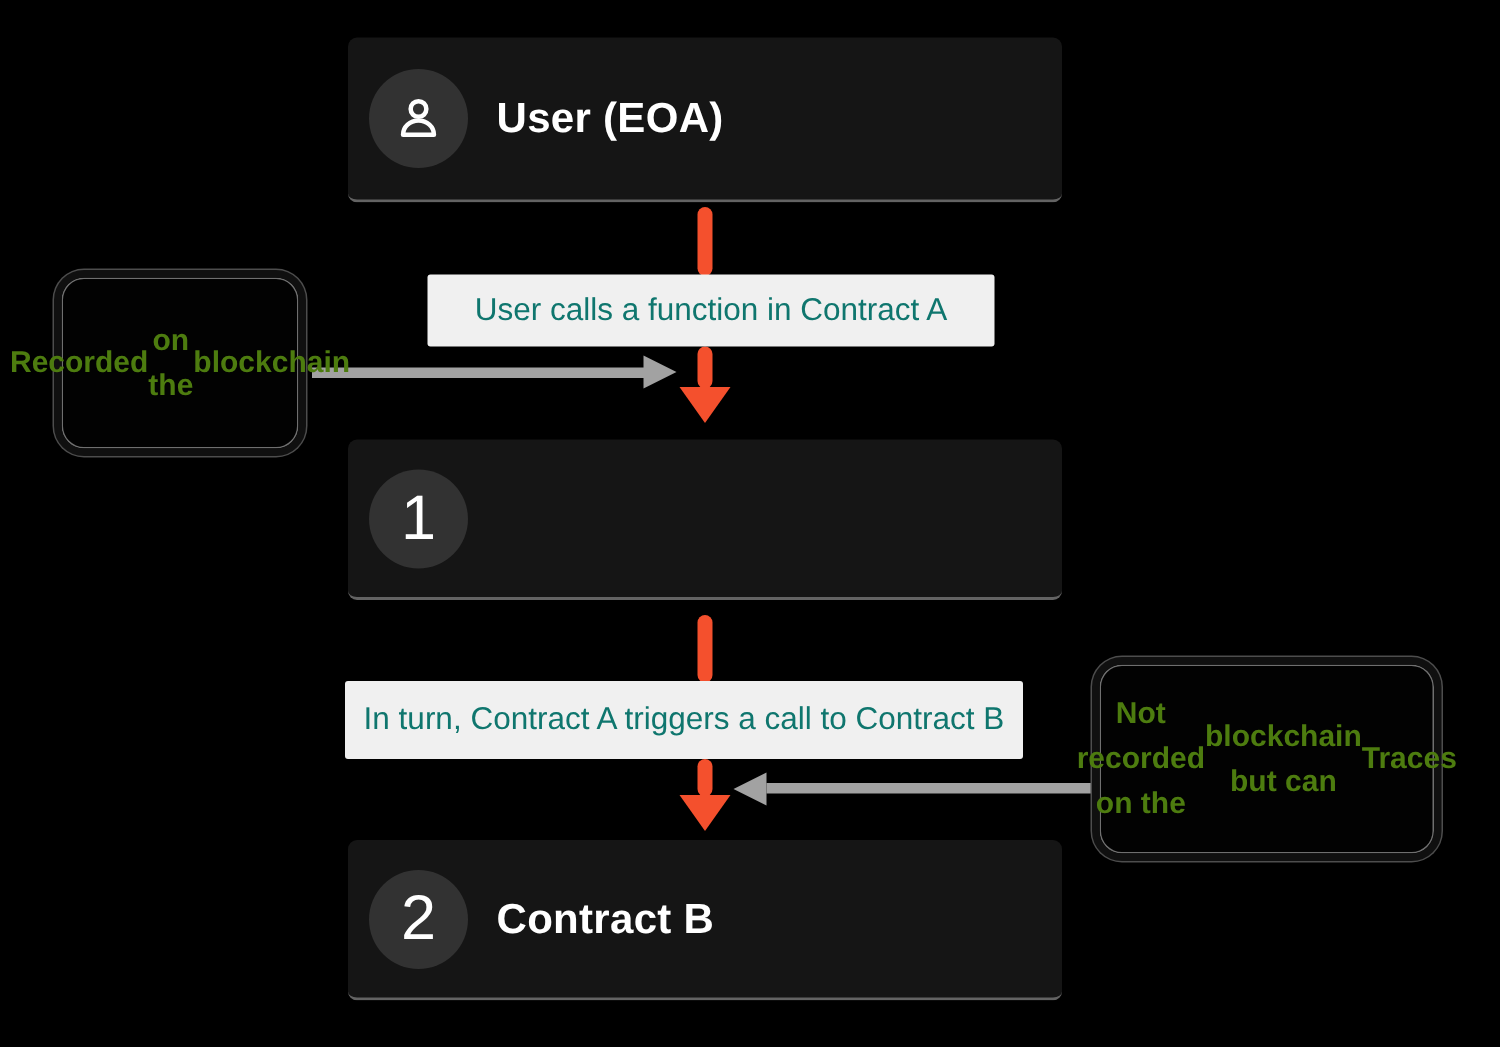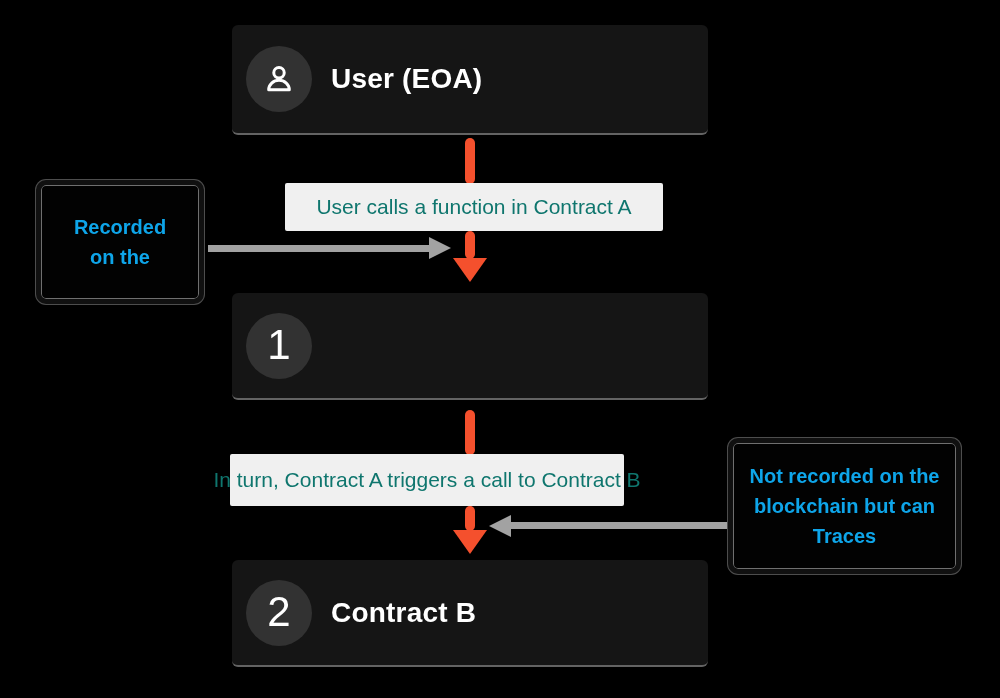--- a/index.html
+++ b/index.html
@@ -59,21 +59,21 @@
     background: #f0f0f0;
     color: #0f766e;
     font-size: 21px;
     font-weight: 400;
     display: flex; align-items: center; justify-content: center;
     border-radius: 2px;
     white-space: nowrap;
     z-index: 3;
   }
   #flow-label-1 { left: 285px; top: 183px; width: 378px; height: 48px; }
-  #flow-label-2 { left: 230px; top: 454px; width: 394px; height: 52px; }
+  #flow-label-2 { left: 230px; top: 454px; width: 452px; height: 52px; }
 
   
   .oshaft {
     position: absolute;
     left: 465px; width: 10px;
     background: var(--accent);
     border-radius: 5px;
     z-index: 2;
   }
   #oarrow1-seg1 { top: 138px; height: 46px; }
@@ -112,26 +112,26 @@
     border-top: 11px solid transparent;
     border-bottom: 11px solid transparent;
     border-right: 22px solid var(--arrowgray);
   }
 
   
   .note {
     position: absolute;
     background: #020202;
     border: 5px solid #101010;
-    border-radius: 10px;
+    border-radius: 20px;
     box-shadow: 0 0 0 1px #4d4d4d, inset 0 0 0 1px #6f6f6f;
     box-sizing: border-box;
-    display: flex; flex-direction: column;
+    display: flex; flex-direction: row;
     align-items: center; justify-content: center;
-    color: #0ea5e9;
+    color: #4d7c0f;
     font-weight: 700;
     font-size: 20px;
     line-height: 30px;
     text-align: center;
     z-index: 2;
   }
   #note-left  { left: 36px;  top: 180px; width: 168px; height: 124px; }
   #note-right { left: 728px; top: 438px; width: 233px; height: 136px; }
 
   .user-icon-svg { display: block; }
@@ -155,20 +155,21 @@
 
   <div class="oshaft" id="oarrow1-seg1"></div>
   <div class="oshaft" id="oarrow1-seg2"></div>
   <div class="ohead" id="oarrow1-head"></div>
 
   <div class="flow-label" id="flow-label-1">User calls a function in Contract A</div>
 
   <div class="note" id="note-left">
     <span>Recorded</span>
     <span>on the</span>
+    <span>blockchain</span>
   </div>
   <div class="gshaft" id="garrow1-shaft"></div>
   <div class="ghead" id="garrow1-head"></div>
 
   <div class="node" id="node-a">
     <div class="badge">
       <span class="badge-number">1</span>
     </div>
   </div>
 

